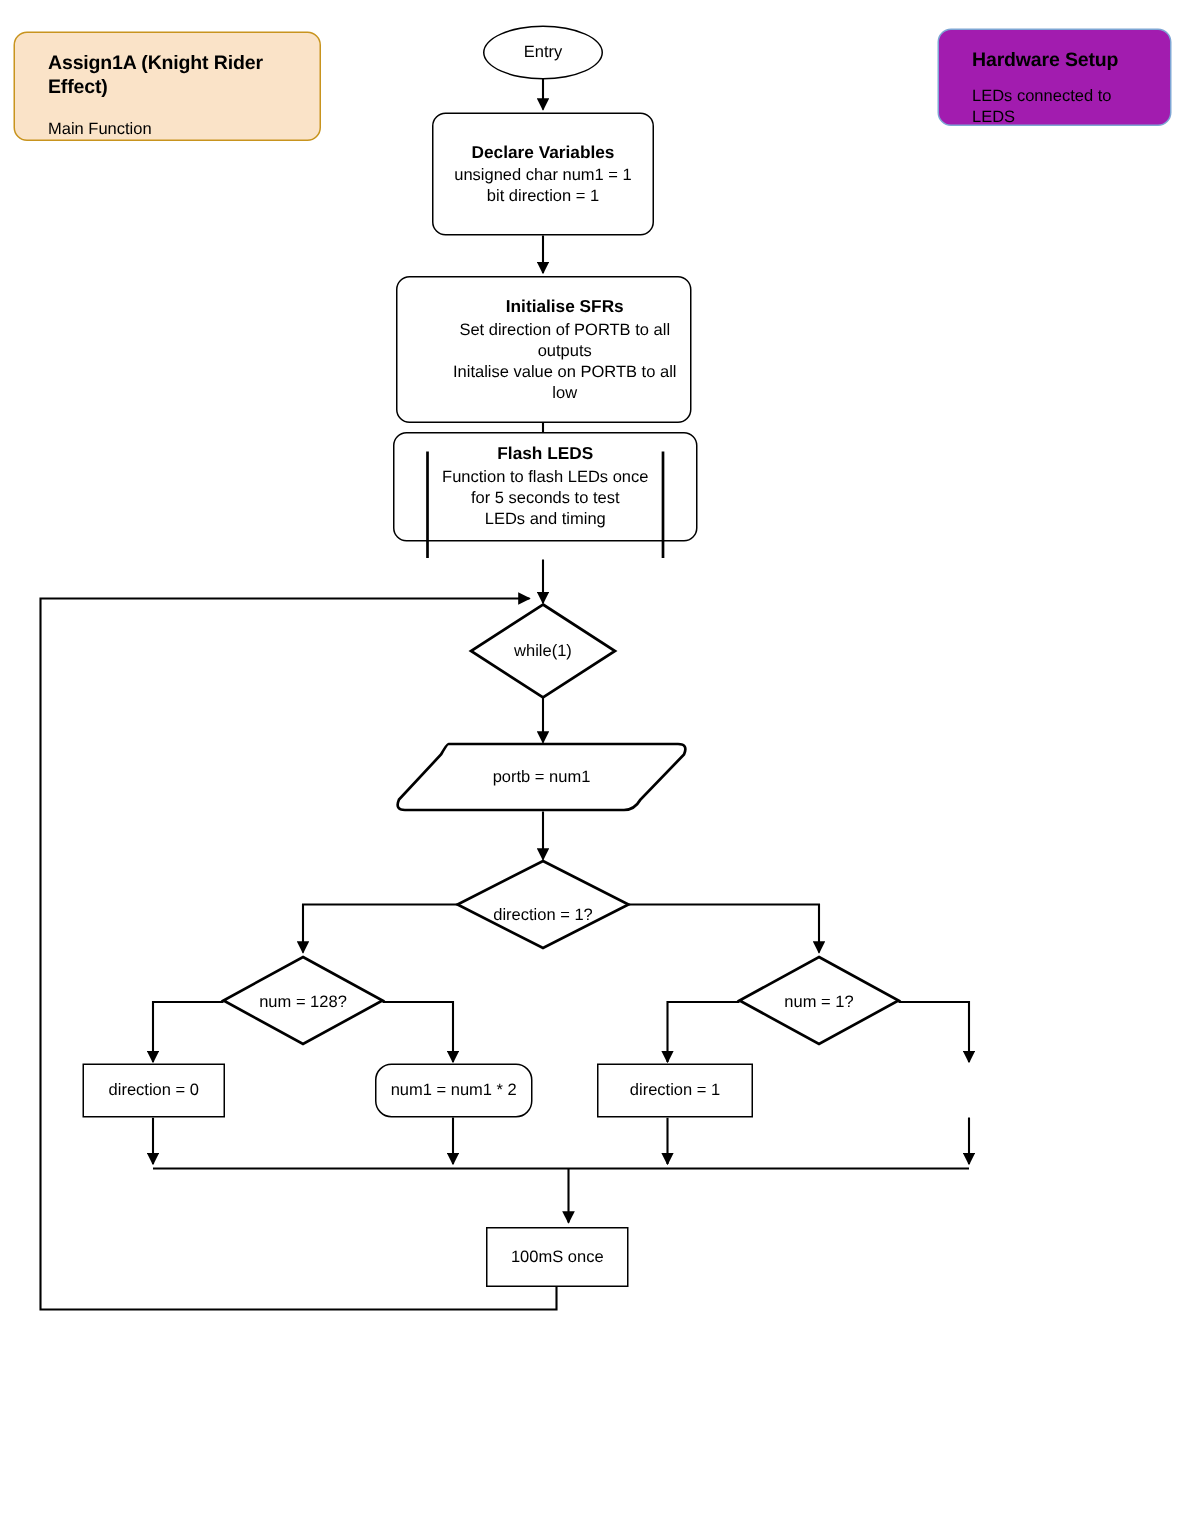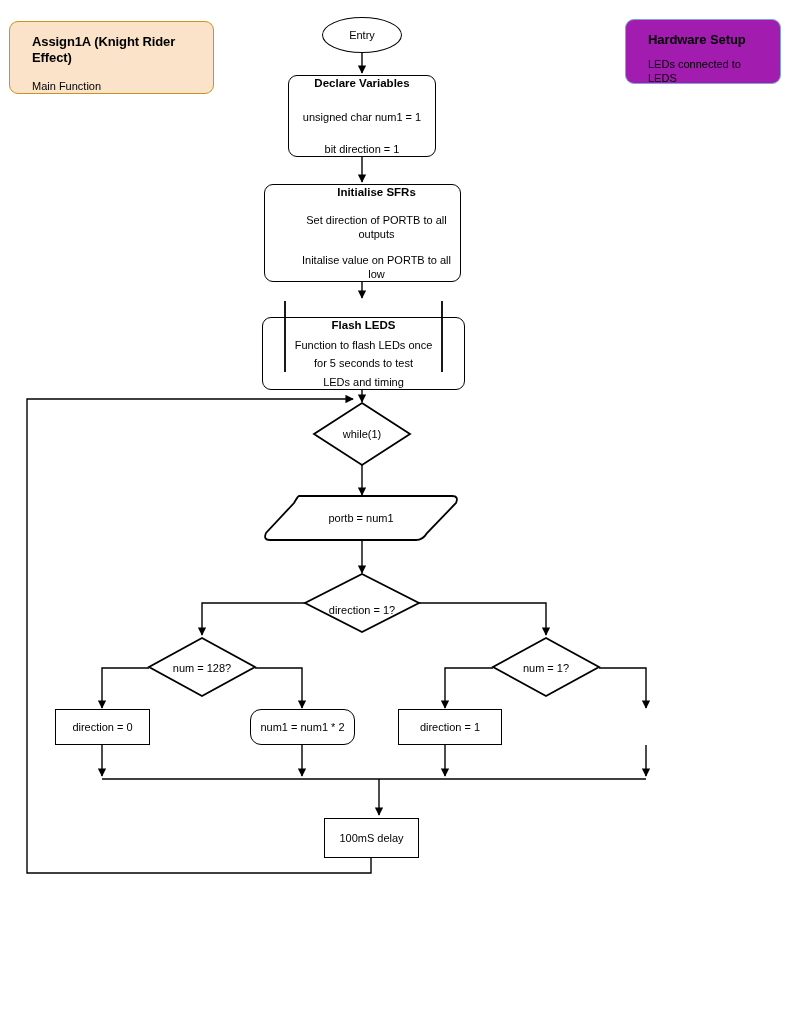--- a/index.html
+++ b/index.html
@@ -66,21 +66,20 @@
     border-radius: 50%;
     background: #fff;
     font-size: 11px;
   }
   .process {
     border: 1.8px solid #000;
     background: #fff;
   }
   .process.round {
     border-radius: 9px;
-    justify-content: space-between;
   }
   .svgshape {
     position: absolute;
     overflow: visible;
   }
   .shape-label {
     position: absolute;
     display: flex;
     align-items: center;
     justify-content: center;
@@ -169,21 +168,21 @@
     <span class="body-line">unsigned char num1 = 1</span>
     <span class="body-line">bit direction = 1</span>
   </div>
 
   <div class="node process round" style="left:264px; top:184px; width:197px; height:98px;padding-left:28px;">
     <span class="title">Initialise SFRs</span>
     <span class="body-line">Set direction of PORTB to all outputs</span>
     <span class="body-line">Initalise value on PORTB to all low</span>
   </div>
 
-  <div class="node process round" style="left:262px; top:317px; width:203px; height:73px;">
+  <div class="node process round" style="left:262px; top:288px; width:203px; height:73px;">
     <span class="title">Flash LEDS</span>
     <span class="body-line">Function to flash LEDs once</span>
     <span class="body-line">for 5 seconds to test</span>
     <span class="body-line">LEDs and timing</span>
   </div>
   <svg class="svgshape" style="left:262px; top:300px;" width="203" height="73">
     <line x1="23" y1="1" x2="23" y2="72" stroke="#000" stroke-width="1.8"></line>
     <line x1="180" y1="1" x2="180" y2="72" stroke="#000" stroke-width="1.8"></line>
   </svg>
 
@@ -219,16 +218,16 @@
   <div class="node process" style="left:250px; top:709px; width:105px; height:36px;border-radius:11px;">
     <span>num1 = num1 * 2</span>
   </div>
 
   <div class="node process" style="left:398px; top:709px; width:104px; height:36px;">
     <span>direction = 1</span>
   </div>
 
 
   <div class="node process" style="left:324px; top:818px; width:95px; height:40px;">
-    <span>100mS delay</span>
+    <span>100mS once</span>
   </div>
 
 </div>
 
 </body></html>

